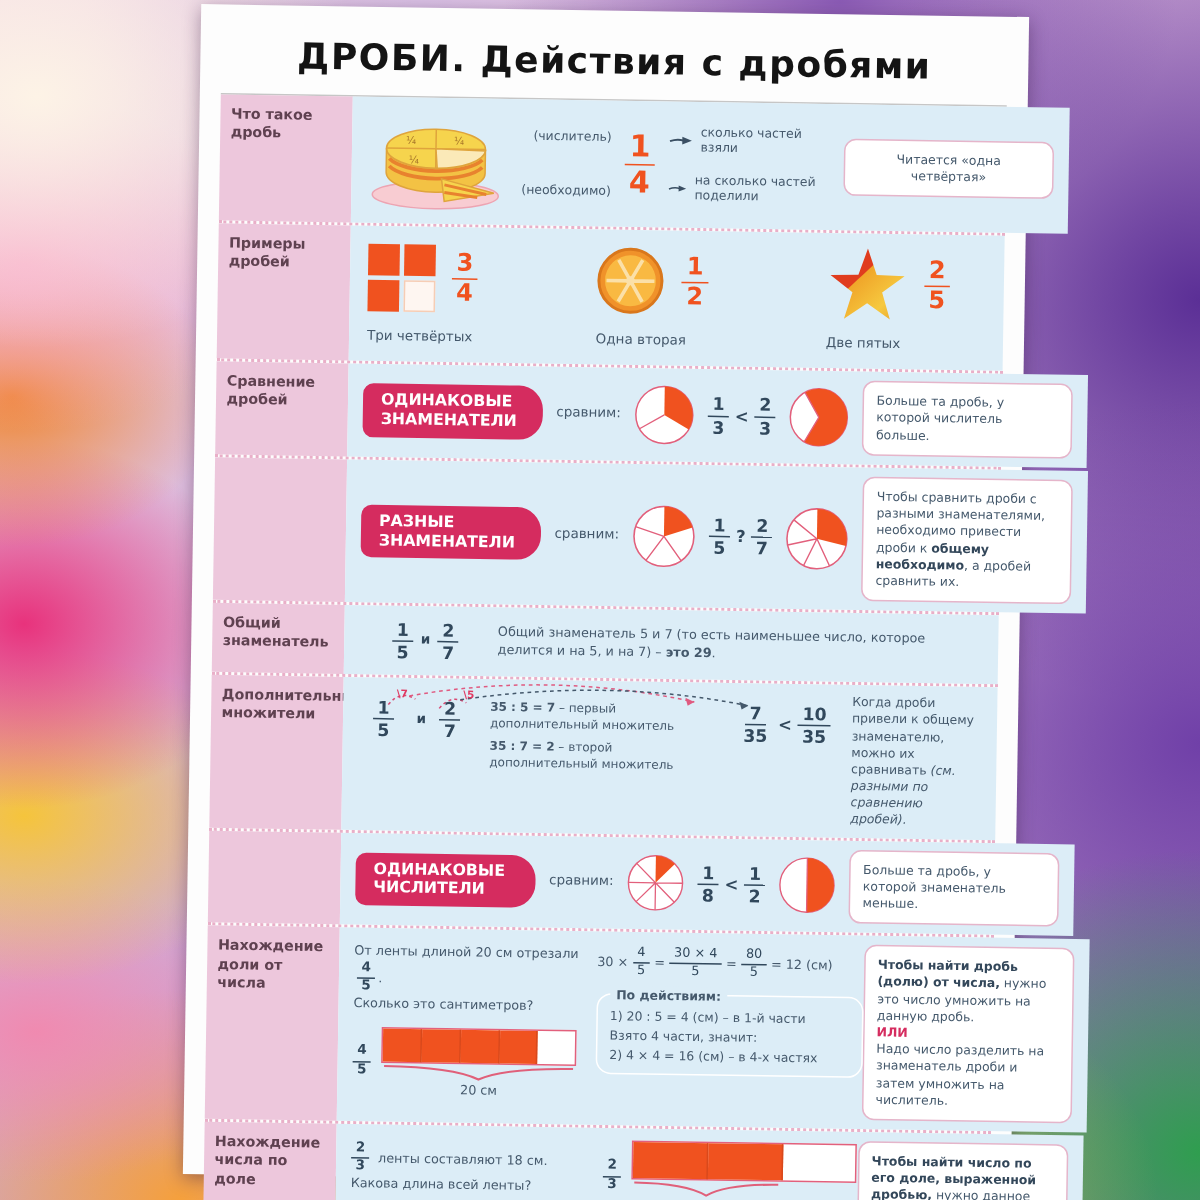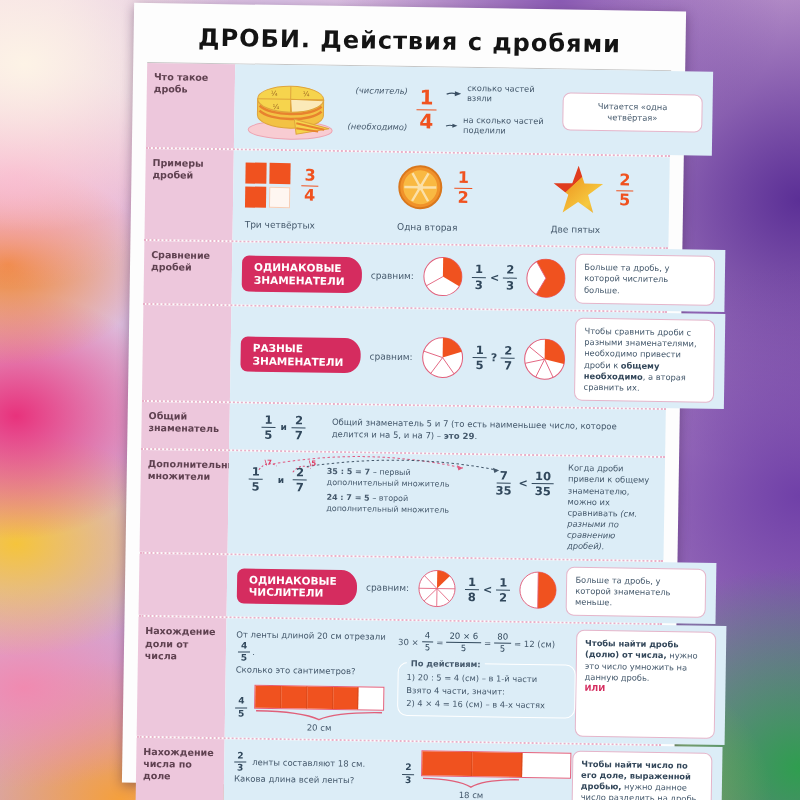--- a/index.html
+++ b/index.html
@@ -56,21 +56,21 @@
     width:140px;flex:0 0 140px;box-sizing:border-box;margin-left:auto;}
   .callout b{color:#33475a;} .or{color:var(--crimson);font-weight:700;display:block;}
   
   .figbox{border:1.5px solid #fff;border-radius:10px;padding:8px 8px 5px;position:relative;
     font-size:8.3px;line-height:1.55;color:var(--text);}
   .fb-title{position:absolute;top:-6px;left:8px;background:var(--blue);padding:0 4px;
     font-weight:700;font-size:8.3px;white-space:nowrap;}
   
   .r1c{display:flex;align-items:center;gap:9px;}
   .nd{display:flex;flex-direction:column;justify-content:space-between;height:46px;
-    font-size:8.3px;font-style:italic;color:var(--text);text-align:right;width:62px;flex:0 0 62px;}
+    font-size:8.3px;color:var(--text);text-align:right;width:62px;flex:0 0 62px;}
   .notes{display:flex;flex-direction:column;justify-content:space-between;height:52px;}
   .note{display:flex;align-items:center;gap:5px;font-size:8.3px;color:var(--text);line-height:1.2;width:108px;}
   
   .r2c{display:flex;justify-content:space-between;padding:8px 36px 4px 12px;}
   .example{display:flex;flex-direction:column;}
   .ex-top{display:flex;align-items:center;gap:11px;height:52px;}
   .ex-cap{margin-top:9px;font-size:9px;color:var(--text);}
   .sq{width:45px;height:45px;display:grid;grid-template-columns:1fr 1fr;grid-template-rows:1fr 1fr;gap:3px;}
   .sq i{background:var(--orange);}
   .sq i.off{background:#fef6f1;border:1px solid #f6cdb5;box-sizing:border-box;}
@@ -270,21 +270,21 @@
               <span class="fn">2</span>
               <span class="fd">7</span>
             </span>
         </div>
         <svg width="42" height="42" viewBox="0 0 40 40">
           <circle cx="20" cy="20" r="19" fill="#fff" stroke="#e2607c"></circle>
           <path d="M20,20 L34.9,8.2 M20,20 L28.3,37.1 M20,20 L11.8,37.1 M20,20 L1.5,24.2 M20,20 L5.2,8.2" stroke="#e2607c" stroke-width="0.9"></path>
           <path d="M20,20 L20,1 A19,19 0 0 1 38.5,24.2 Z" fill="#f0521f"></path>
         </svg>
         <div class="callout">
-          <span>Чтобы сравнить дроби с разными знаменателями, необходимо привести дроби к </span><b>общему необходимо</b><span>, а вторая сравнить их.</span>
+          <span>Чтобы сравнить дроби с разными знаменателями, необходимо привести дроби к </span><b>общему необходимо</b><span>, а дробей сравнить их.</span>
         </div>
       </div>
     </section>
 
     <section class="row" style="min-height:46px">
       <div class="lc">Общий знаменатель</div>
       <div class="cc r5c">
         <div class="fgrp c-navy">
           <span class="frac f-cmp">
               <span class="fn">1</span>
@@ -319,21 +319,21 @@
             <span class="fd">5</span>
           </span>
           <span class="conj">и</span>
           <span class="frac f-cmp" style="margin-left:4px">
             <span class="fn"><span>2</span><span class="mult">\5</span></span>
             <span class="fd">7</span>
           </span>
         </div>
         <div class="r6-steps">
           <p><b>35 : 5 = 7</b><span> – первый дополнительный множитель</span></p>
-          <p><b>24 : 7 = 5</b><span> – второй дополнительный множитель</span></p>
+          <p><b>35 : 7 = 2</b><span> – второй дополнительный множитель</span></p>
         </div>
         <div class="r6-result c-navy">
           <span class="frac f-cmp">
               <span class="fn">7</span>
               <span class="fd">35</span>
             </span>
           <span class="rel">&lt;</span>
           <span class="frac f-cmp">
               <span class="fn">10</span>
               <span class="fd">35</span>
@@ -412,40 +412,41 @@
         </div>
         <div class="col-b8">
           <div class="eq">
             <span>30 ×</span>
             <span class="frac f-sm">
                 <span class="fn">4</span>
                 <span class="fd">5</span>
               </span>
             <span>=</span>
             <span class="frac f-sm">
-                <span class="fn">20 × 6</span>
+                <span class="fn">30 × 4</span>
                 <span class="fd">5</span>
               </span>
             <span>=</span>
             <span class="frac f-sm">
                 <span class="fn">80</span>
                 <span class="fd">5</span>
               </span>
             <span>= 12 (см)</span>
           </div>
           <div class="figbox" style="margin-top:10px">
             <span class="fb-title">По действиям:</span>
             <div>1) 20 : 5 = 4 (см) – в 1-й части</div>
             <div>Взято 4 части, значит:</div>
             <div>2) 4 × 4 = 16 (см) – в 4-х частях</div>
           </div>
         </div>
         <div class="callout">
           <b>Чтобы найти дробь (долю) от числа,</b><span> нужно это число умножить на данную дробь.</span>
           <span class="or">ИЛИ</span>
+          <span>Надо число разделить на знаменатель дроби и затем умножить на числитель.</span>
         </div>
       </div>
     </section>
 
     <section class="row" style="min-height:96px">
       <div class="lc">Нахождение числа по доле</div>
       <div class="cc r9c">
         <div class="col-a9">
           <div class="prb">
             <span class="frac f-xs c-navy" style="vertical-align:middle;margin-right:3px">

